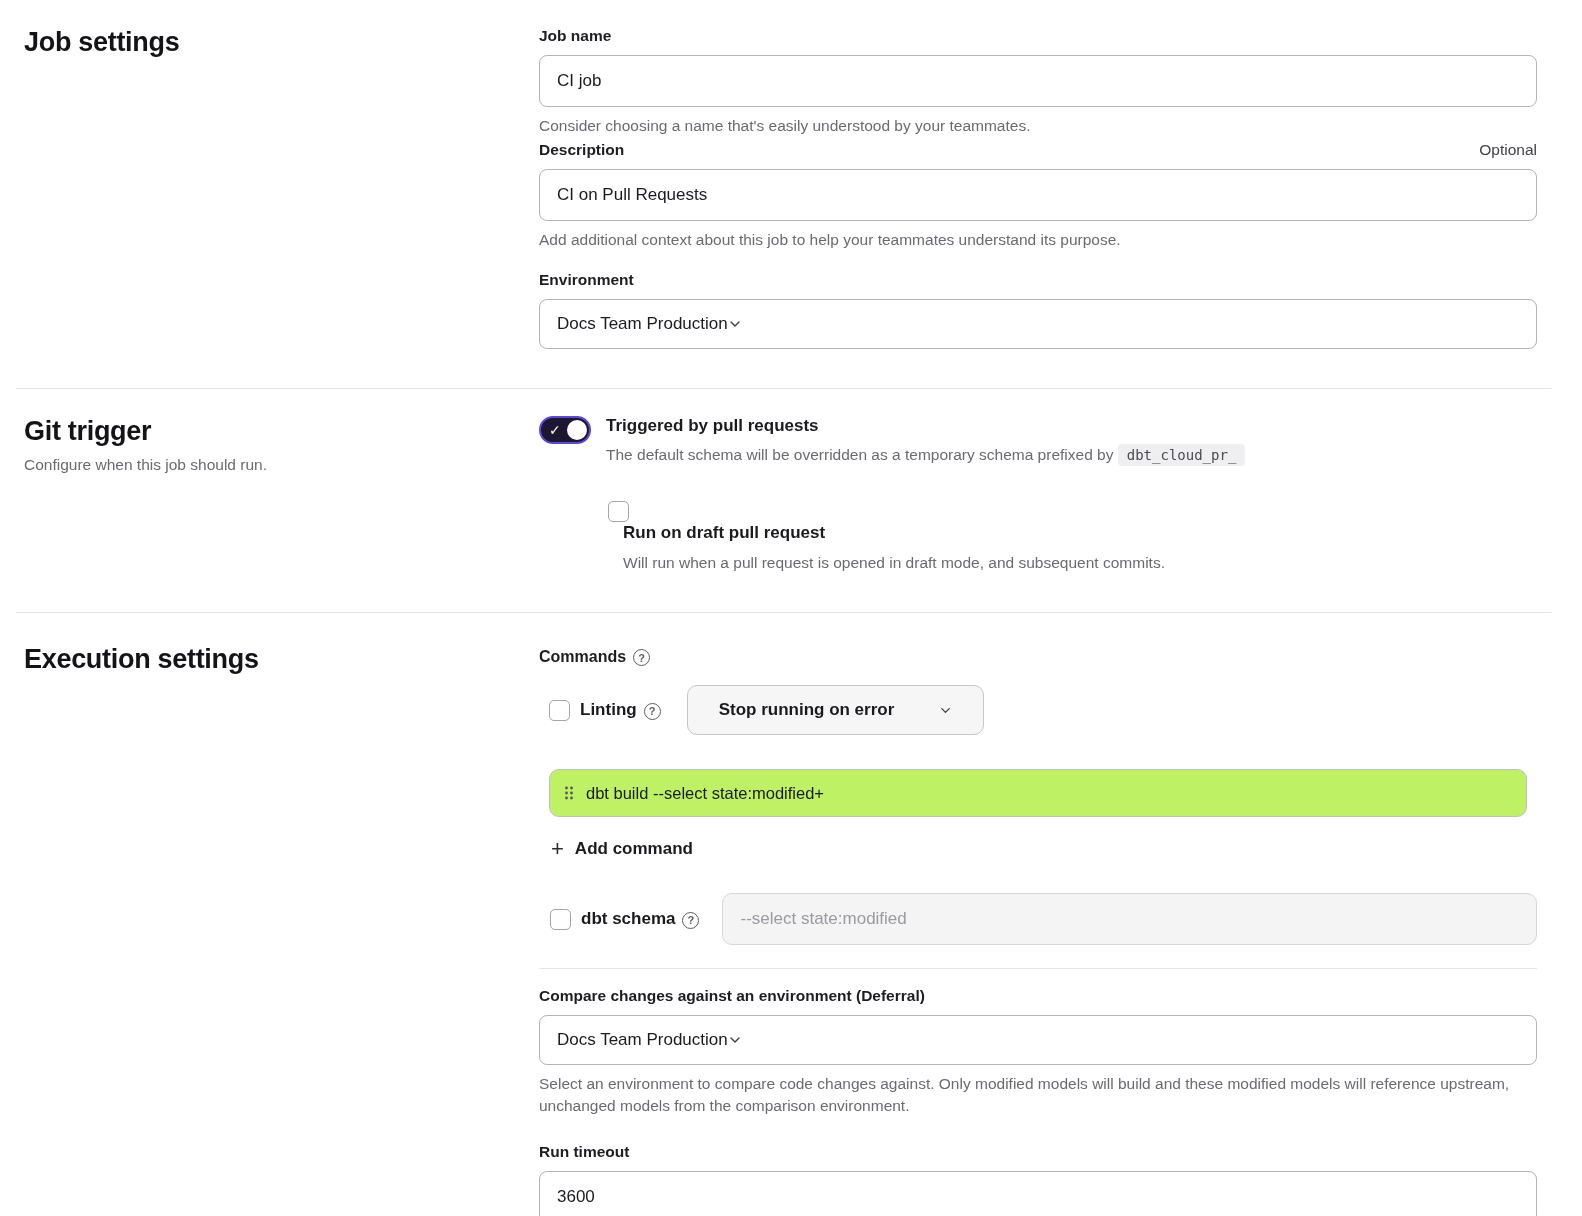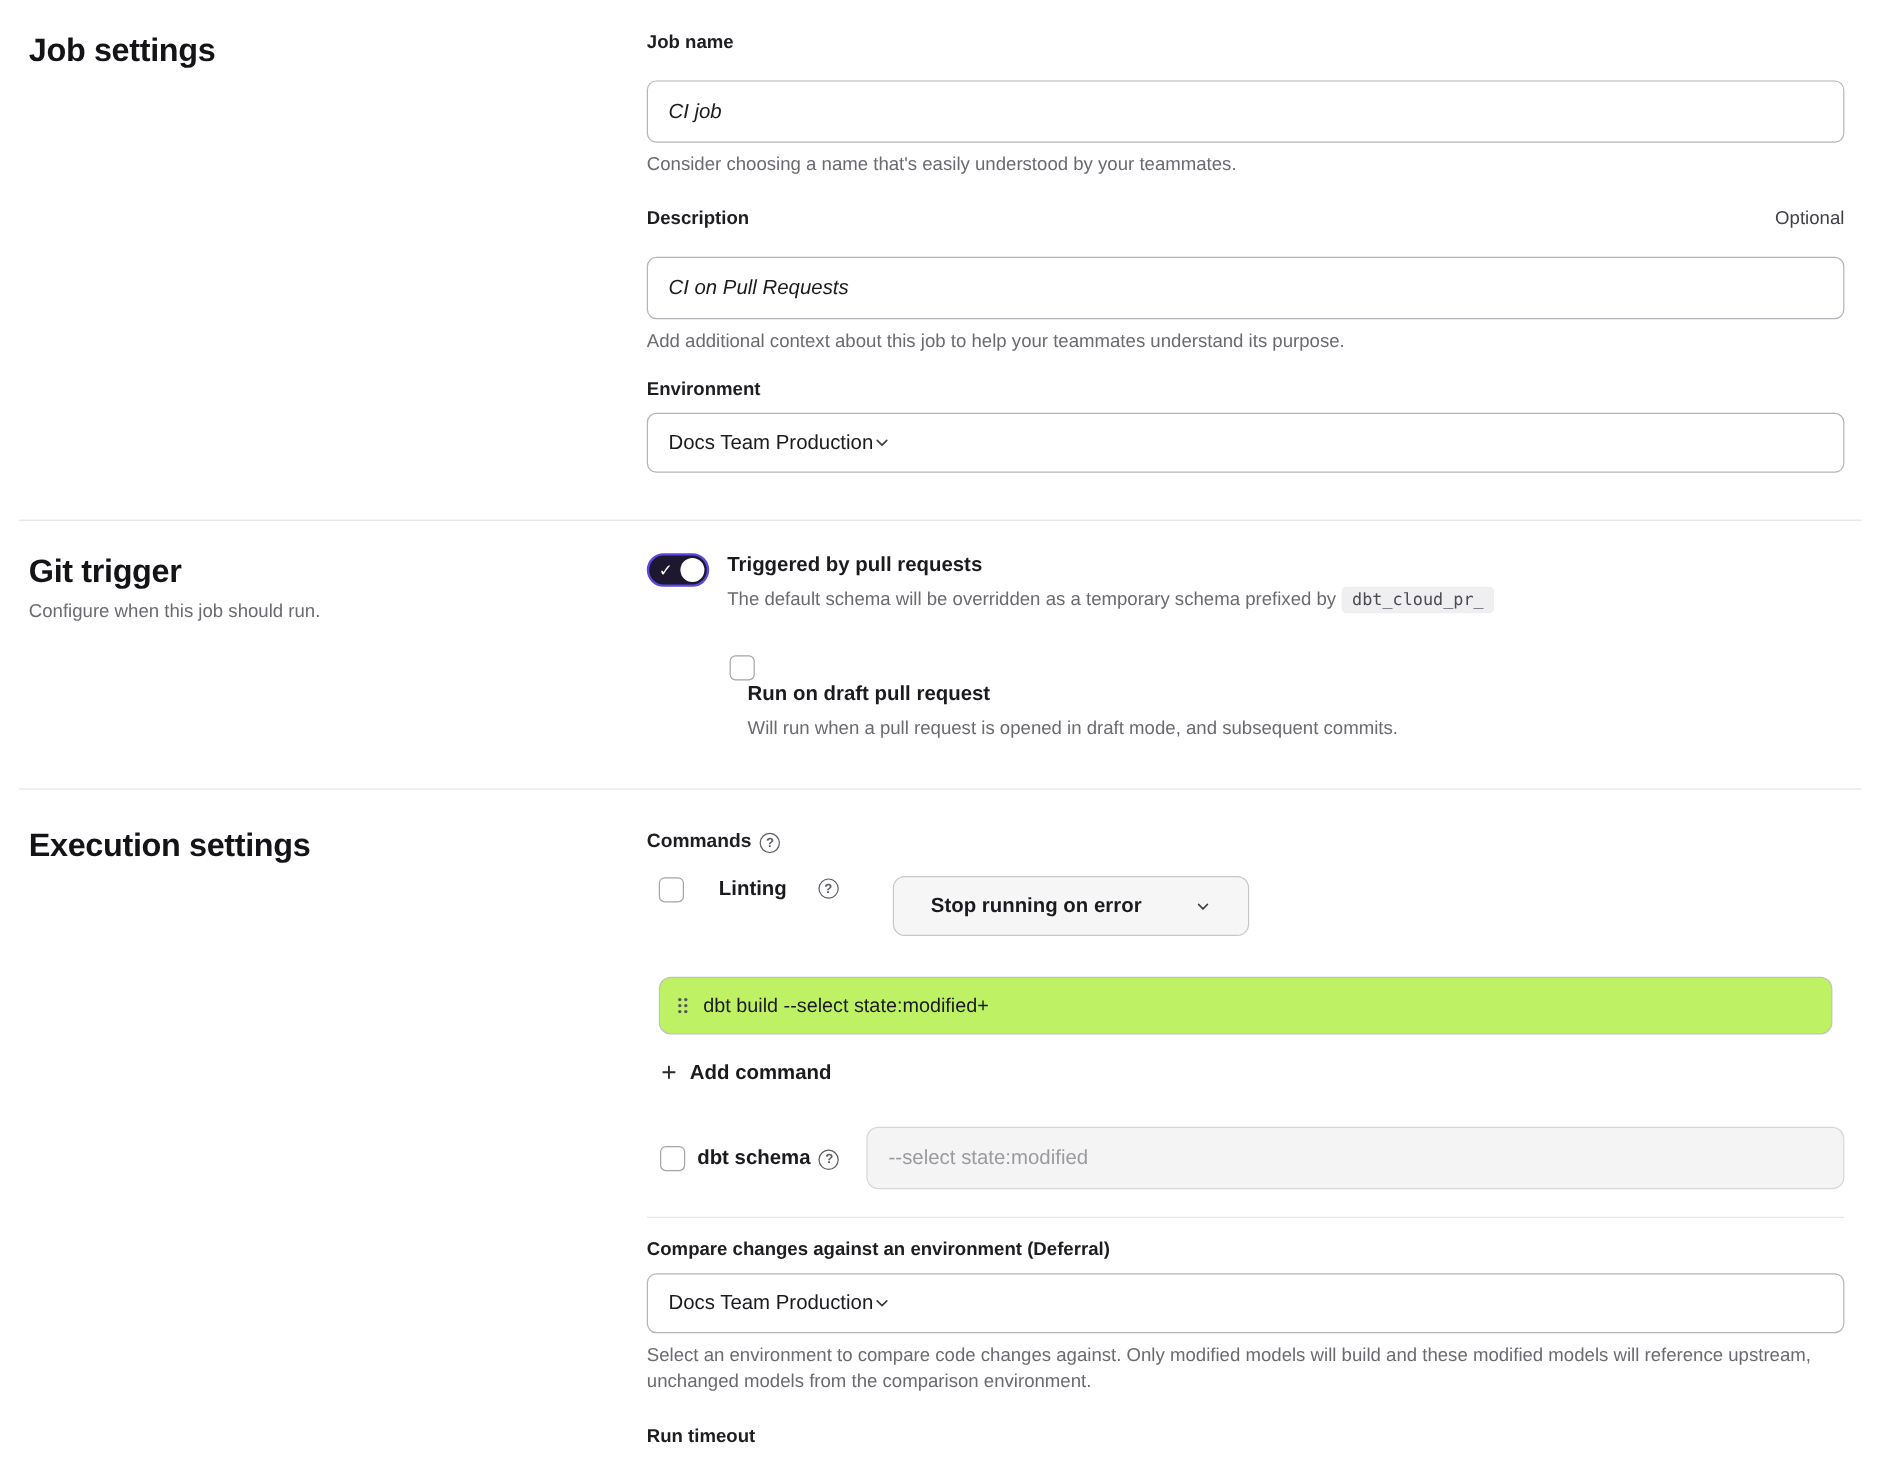--- a/index.html
+++ b/index.html
@@ -58,30 +58,29 @@
     margin-top: 8px;
     font-size: 15.5px;
     color: #6b6a71;
     line-height: 1.38;
   }
 
   .text-input {
     display: block;
     width: 100%;
     height: 52px;
-    margin-top: 20px;
+    margin-top: 8px;
     padding: 0 17px;
     font-family: "Liberation Sans", "DejaVu Sans", sans-serif;
     font-size: 17px;
     color: #1b1b1f;
     background: #ffffff;
     border: 1px solid #b4b4ba;
     border-radius: 8px;
     outline: none;
-    font-style: italic;
   }
 
   .select-box {
     display: flex;
     align-items: center;
     justify-content: flex-start;
     width: 100%;
     height: 50px;
     margin-top: 8px;
     padding: 0 17px;
@@ -175,21 +174,21 @@
     color: #5d5d63;
     cursor: pointer;
     margin-left: 7px;
     margin-top: 2px;
   }
 
   
   .commands-label-row { display: flex; align-items: center; }
   .commands-label { font-size: 16px; font-weight: 700; color: #1d1d22; }
 
-  .linting-row { display: flex; align-items: flex-start; margin-top: 19px; padding-left: 10px; gap: 19px; }
+  .linting-row { display: flex; align-items: center; margin-top: 19px; padding-left: 10px; }
   .linting-row .checkbox-label { margin-left: 10px; }
   .linting-dropdown {
     display: flex;
     align-items: center;
     justify-content: space-between;
     width: 297px;
     height: 50px;
     margin-left: 26px;
     padding: 0 31px;
     background: #f6f6f7;
@@ -248,21 +247,21 @@
     background: #f4f4f5;
     border: 1px solid #d7d7db;
     border-radius: 10px;
     color: #9a9aa1;
     outline: none;
   }
   .compare-input::placeholder { color: #9a9aa1; }
 
   
   .pt-job { padding-top: 26px; }
-  .gap-20 { margin-top: 25px; }
+  .gap-20 { margin-top: 4px; }
   .gap-19 { margin-top: 19px; }
   .pb-39 { padding-bottom: 39px; }
   .pt-git { padding-top: 26px; }
   .pb-38 { padding-bottom: 38px; }
   .pt-exec { padding-top: 30px; }
   .mt-draft { margin-top: 33px; padding-left: 69px; }
   .mt-div3 { margin-top: 23px; }
   .mt-deferral { margin-top: 17px; }
   .mt-timeout { margin-top: 26px; }
   .pb-bottom { padding-bottom: 55px; }

